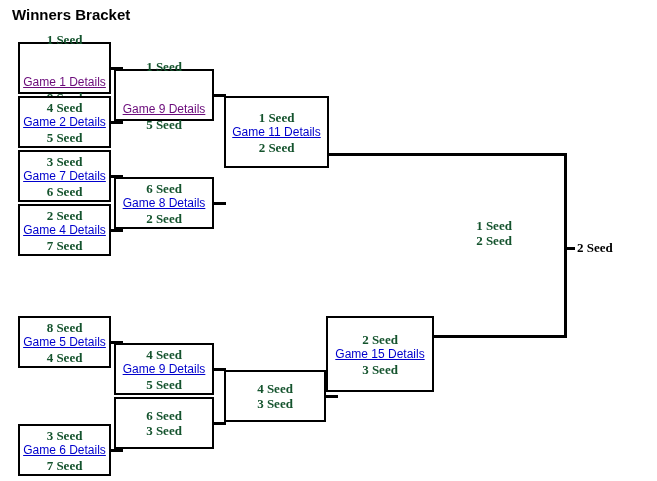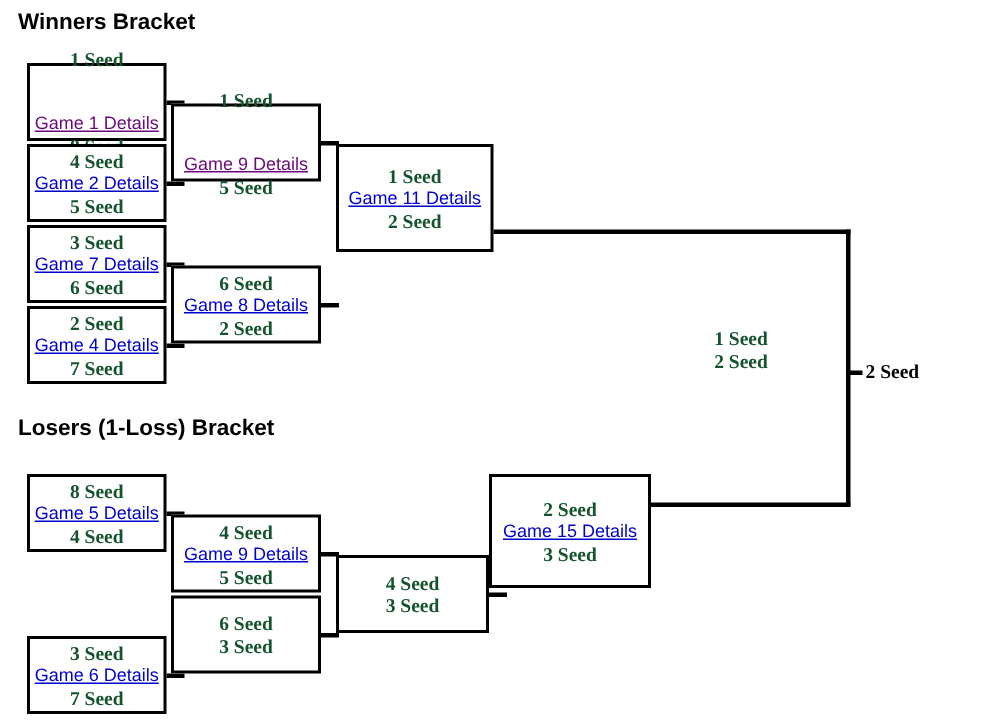--- a/index.html
+++ b/index.html
@@ -153,21 +153,20 @@
   <div class="conn conn-v" style="left:564px; top:153px; height:184px;"></div>
 
   <div class="final-block" style="left:424px; top:218px; width:140px;">
     <div class="seed">1 Seed</div>
     <div class="seed">2 Seed</div>
   </div>
 
   <div class="conn conn-h" style="left:566px; top:247px; width:9px;"></div>
   <div class="free-label" style="left:577px; top:240px;">2 Seed</div>
 
-  <div class="bracket-heading" style="left:12px; top:277px;">Losers (1-Loss) Bracket</div>
 
   <div class="game-box" style="left:18px; top:316px; width:93px; height:52px;">
     <div class="seed">8 Seed</div>
     <div class="game-link link-unvisited">Game 5 Details</div>
     <div class="seed">4 Seed</div>
   </div>
 
   <div class="game-box" style="left:18px; top:424px; width:93px; height:52px;">
     <div class="seed">3 Seed</div>
     <div class="game-link link-unvisited">Game 6 Details</div>

